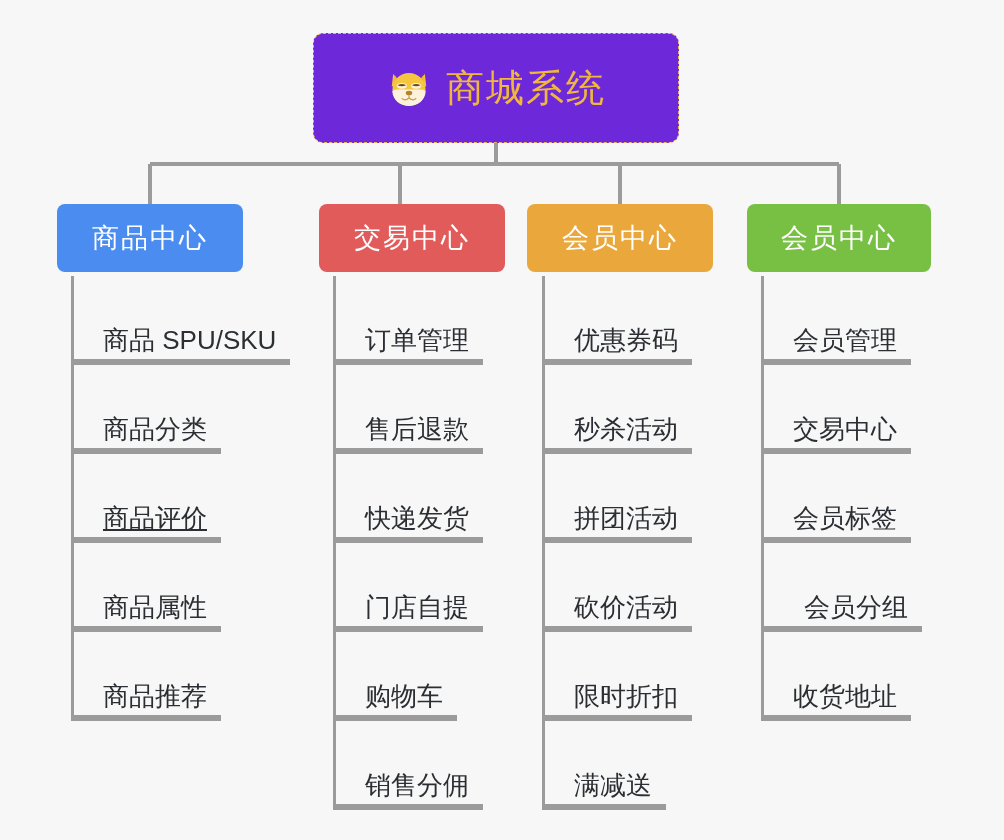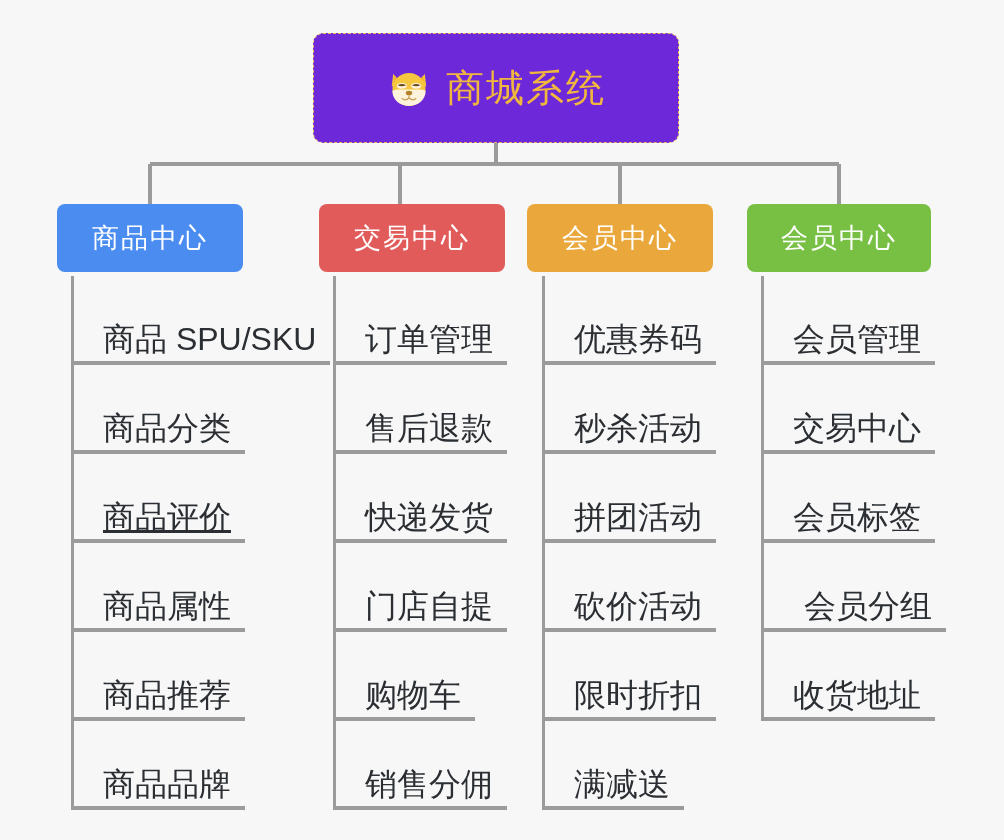--- a/index.html
+++ b/index.html
@@ -97,25 +97,25 @@
   .leaf-list.col-3 { left: 761px; }
 
   .leaf-item {
     height: 89px;
     display: flex;
     align-items: flex-end;
     position: relative;
   }
   .leaf-label {
     display: inline-block;
-    font-size: 32px;
+    font-size: 26px;
     color: #2b2f33;
     line-height: 1.0;
     padding: 0 14px 6px 32px;
-    border-bottom: 4px solid #4d7c0f;
+    border-bottom: 6px solid #4d7c0f;
     white-space: nowrap;
     margin-left: -3px;
   }
 </style>
 </head>
 <body>
 
 <div id="canvas" style="background: rgb(247, 247, 247);">
 
   <svg id="connectors" viewBox="0 0 1004 840" xmlns="http://www.w3.org/2000/svg">
@@ -159,23 +159,20 @@
         <span class="leaf-label" style="border-bottom-color: rgb(155, 155, 155);">商品分类</span>
       </div>
       <div class="leaf-item">
         <span class="leaf-label" style="border-bottom-color: rgb(155, 155, 155); text-decoration: underline;">商品评价</span>
       </div>
       <div class="leaf-item">
         <span class="leaf-label" style="border-bottom-color: rgb(155, 155, 155);">商品属性</span>
       </div>
       <div class="leaf-item">
         <span class="leaf-label" style="border-bottom-color: rgb(155, 155, 155);">商品推荐</span>
-      </div>
-      <div class="leaf-item">
-        <span class="leaf-label" style="border-bottom-color: rgb(155, 155, 155);">商品品牌</span>
       </div>
     </div>
   <div class="leaf-list col-1" style="border-left-color: rgb(155, 155, 155);">
       <div class="leaf-item">
         <span class="leaf-label" style="border-bottom-color: rgb(155, 155, 155);">订单管理</span>
       </div>
       <div class="leaf-item">
         <span class="leaf-label" style="border-bottom-color: rgb(155, 155, 155);">售后退款</span>
       </div>
       <div class="leaf-item">

